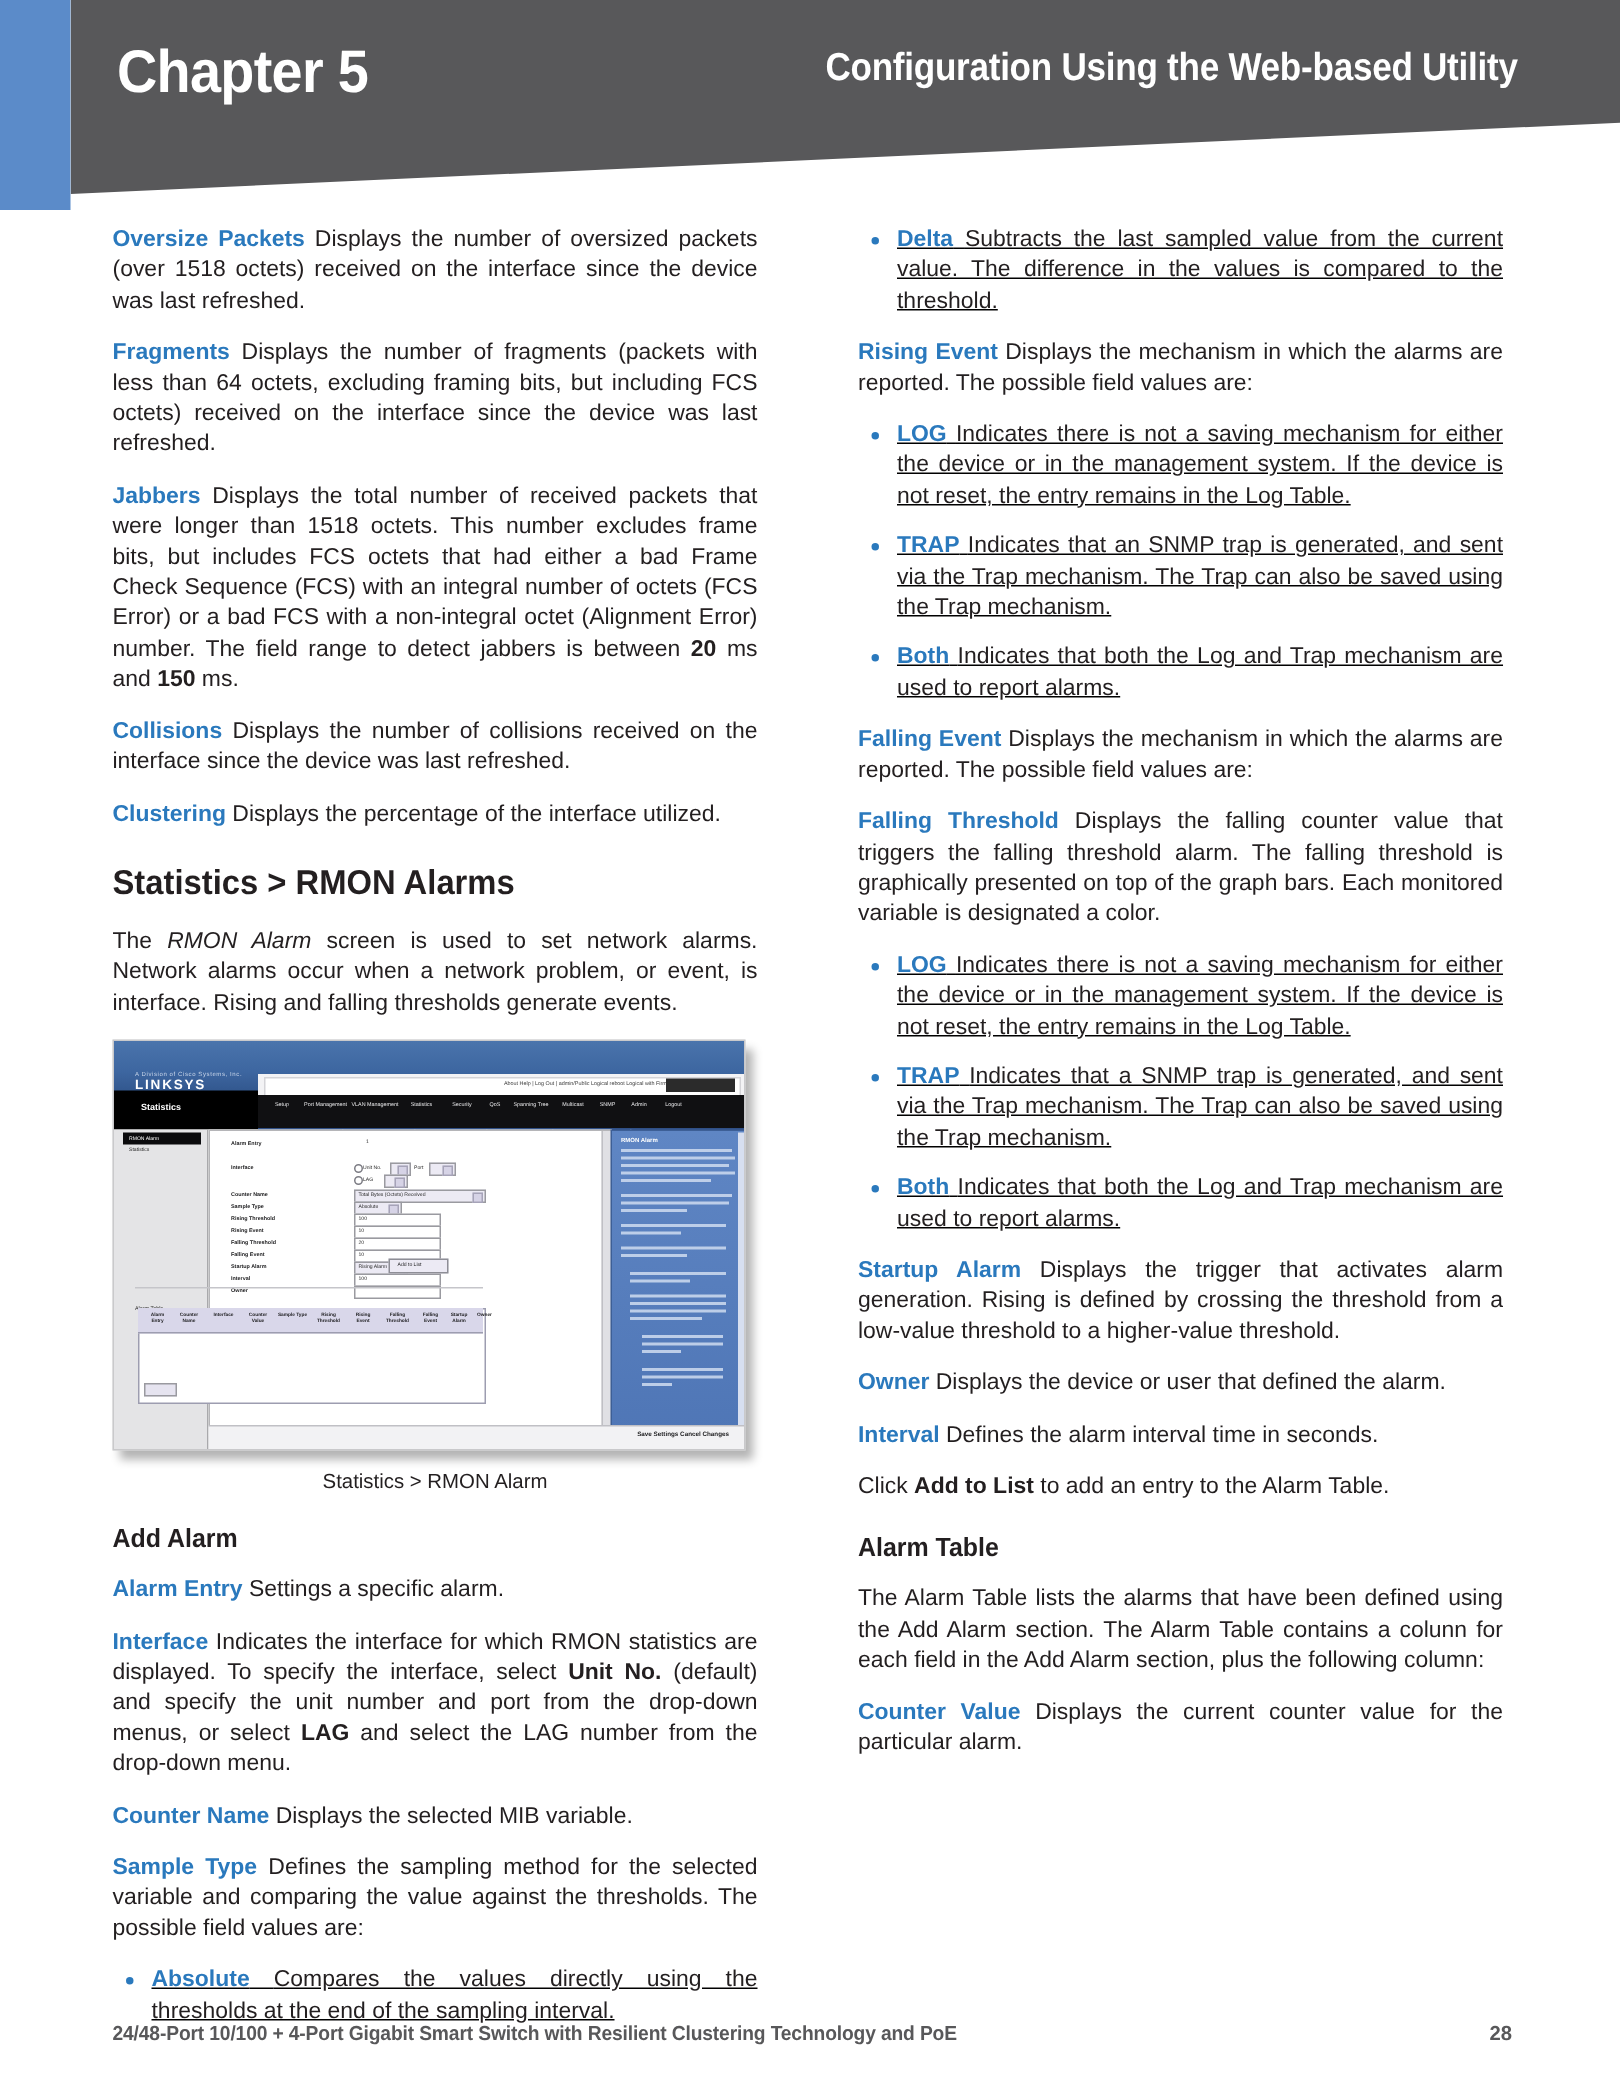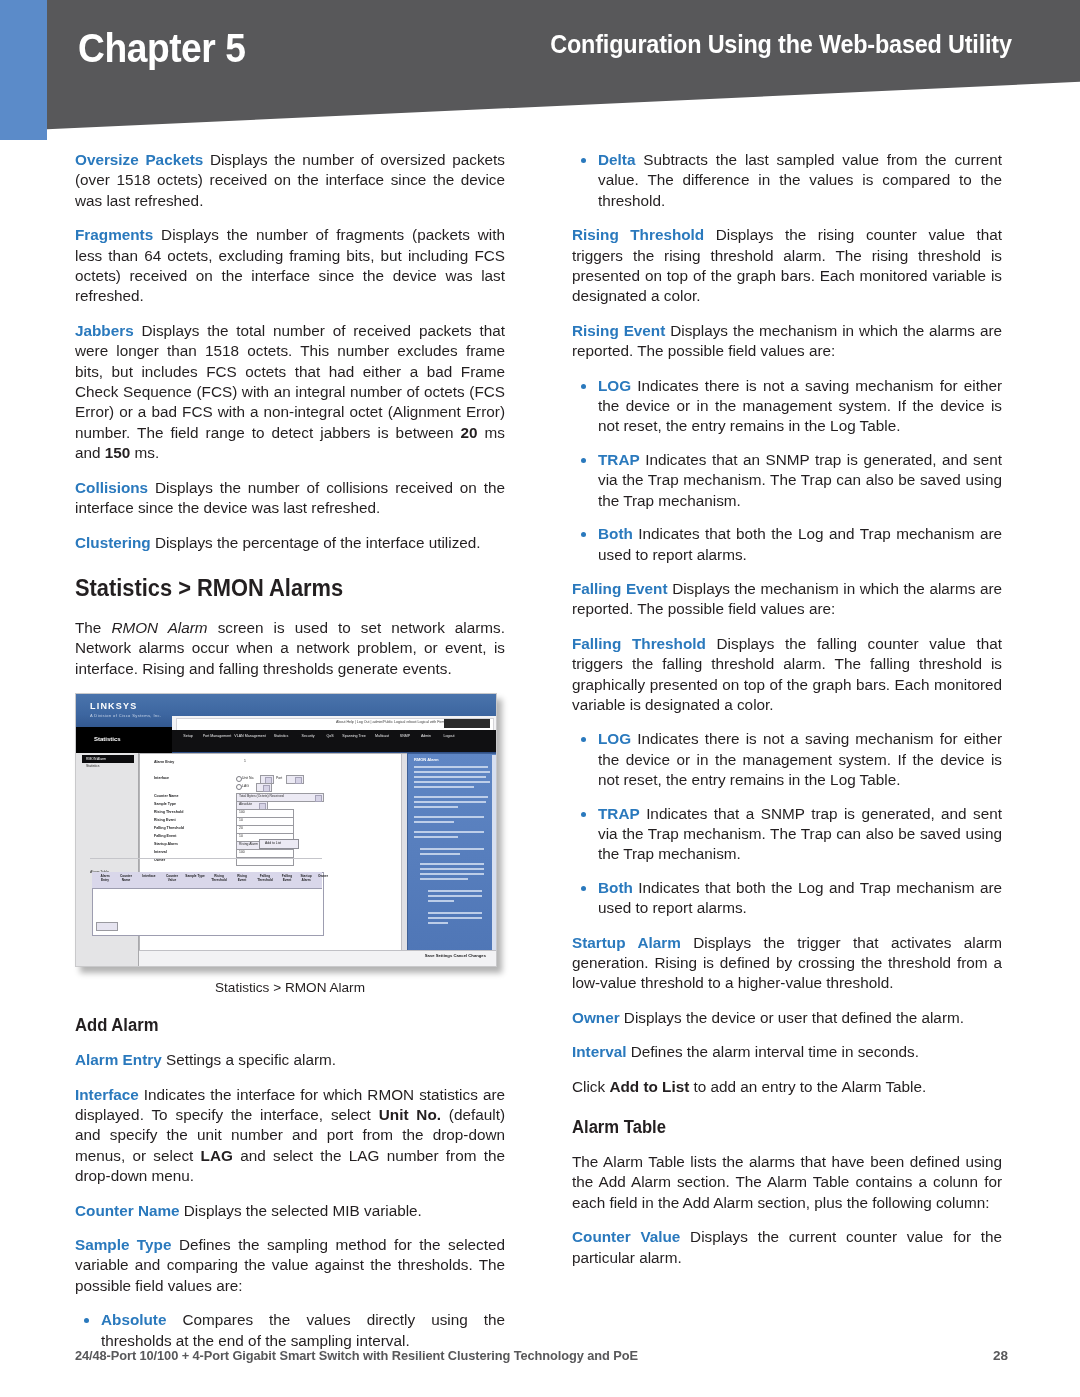--- a/index.html
+++ b/index.html
@@ -52,41 +52,41 @@
     font-weight:bold;font-size:23px;color:#231f20;letter-spacing:0px;
     transform:scaleX(.95);transform-origin:left center;
   }
   h3.sub{
     margin:20px 0 14px 0;
     font-family:"Liberation Sans Narrow","Liberation Sans",sans-serif;
     font-weight:bold;font-size:17.5px;color:#231f20;
     transform:scaleX(.95);transform-origin:left center;
   }
 
-  ul.bl{margin:0 0 14px 0;padding:0;list-style:none;}
+  ul.bl{margin:0 0 14px 0;padding:0;list-style:none;text-decoration:underline;}
   ul.bl li{
     position:relative;padding-left:26px;margin-bottom:13px;
     font-size:15.3px;line-height:20.4px;color:#231f20;text-align:justify;
   }
   ul.bl li:last-child{margin-bottom:0;}
   ul.bl li .dot{
     position:absolute;left:9px;top:8px;width:5px;height:5px;border-radius:50%;
     background:#2a79bd;
   }
 
   
   #figure-wrap{margin:14px 0 0 0;position:relative;width:430px;}
   #figure{
     position:relative;width:420px;height:272px;background:#e9e9ea;
     border:1px solid #c9c9cb;box-shadow:5px 6px 6px rgba(0,0,0,.30);
     overflow:hidden;filter:blur(.45px);
   }
   #fig-topblue{position:absolute;left:0;top:0;width:420px;height:34px;background:linear-gradient(180deg,#4a74ac 0%,#3d66a0 60%,#32578e 100%);}
   #fig-logo{
-    position:absolute;left:14px;top:7px;font-size:9px;font-weight:bold;color:#ffffff;
+    position:absolute;left:14px;top:24px;font-size:9px;font-weight:bold;color:#ffffff;
     letter-spacing:1.2px;font-family:"Liberation Sans",sans-serif;
   }
   #fig-logo-sub{position:absolute;left:14px;top:19px;font-size:4px;color:#c9d6ea;letter-spacing:.4px;}
   #fig-topbar-white{position:absolute;left:96px;top:22px;width:324px;height:14px;background:#f3f3f5;}
   #fig-userbar{position:absolute;left:100px;top:24px;width:316px;height:11px;background:#ffffff;border:1px solid #d4d4d8;}
   #fig-userbar-text{position:absolute;left:260px;top:26px;font-size:3.6px;color:#3b3b3b;white-space:nowrap;}
   #fig-logout{position:absolute;right:6px;top:25px;width:46px;height:9px;background:#2b2b2b;}
 
   #fig-navbar{position:absolute;left:96px;top:36px;width:324px;height:22px;background:#101012;}
   #fig-tabblock{position:absolute;left:0;top:33px;width:96px;height:26px;background:#000000;}
@@ -381,24 +381,20 @@
   <div class="col" id="col-right">
 
     <ul class="bl">
       <li>
         <span class="dot"></span>
         <span class="term">Delta</span>
         <span>Subtracts the last sampled value from the current value. The difference in the values is compared to the threshold.</span>
       </li>
     </ul>
 
-    <p class="body">
-      <span class="term">Rising Threshold</span>
-      <span>Displays the rising counter value that triggers the rising threshold alarm. The rising threshold is presented on top of the graph bars. Each monitored variable is designated a color.</span>
-    </p>
 
     <p class="body">
       <span class="term">Rising Event</span>
       <span>Displays the mechanism in which the alarms are reported. The possible field values are:</span>
     </p>
 
     <ul class="bl">
       <li>
         <span class="dot"></span>
         <span class="term">LOG</span>

